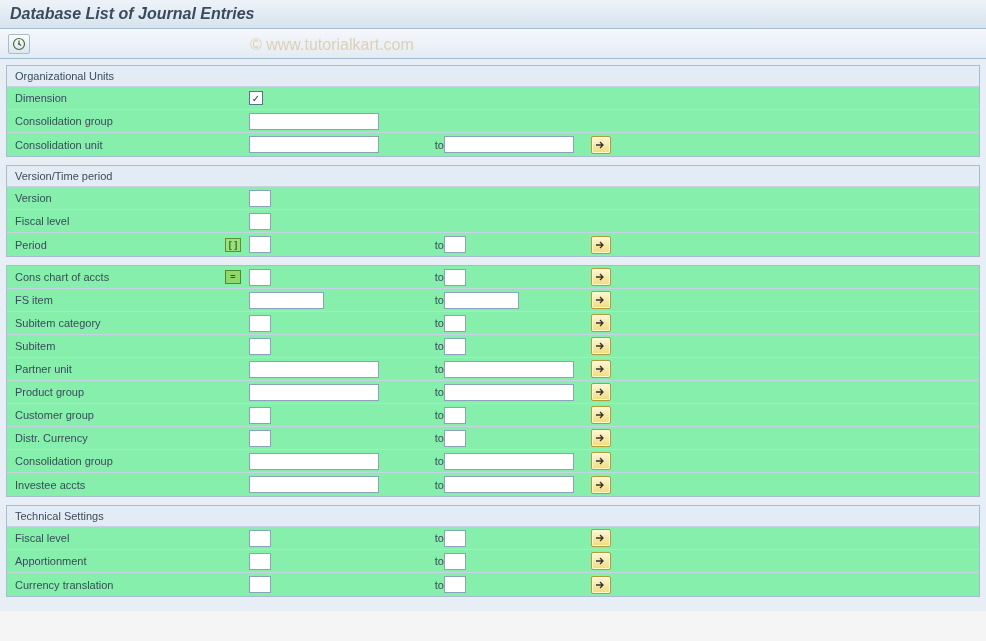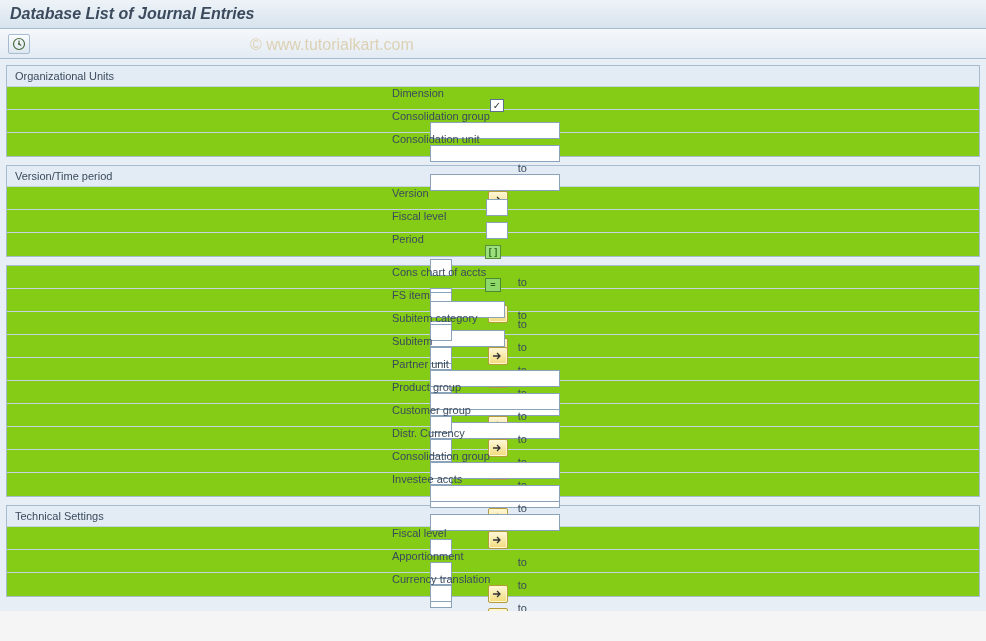--- a/index.html
+++ b/index.html
@@ -37,37 +37,36 @@
       align-items: center;
       justify-content: center;
       cursor: pointer;
     }
     .content {
       padding: 6px;
       background: #e8eef5;
     }
     .group {
       border: 1px solid #a8bcd0;
-      background: #84cc16;
+      background: #86efac;
       margin-bottom: 8px;
     }
     .group-title {
       padding: 4px 8px;
       color: #3b4a5c;
       border-bottom: 1px solid #c5d3e2;
       background: #e3ecf5;
       font-size: 11px;
     }
     .row {
       display: flex;
       align-items: center;
       border-bottom: 1px solid #c5d3e2;
       height: 23px;
       padding-left: 8px;
-      flex-direction: column;
     }
     .row:last-child { border-bottom: none; }
     .label {
       width: 210px;
       color: #3b4a5c;
       flex-shrink: 0;
     }
     .marker-col { width: 24px; flex-shrink: 0; display:flex; }
     .marker {
       width: 16px;

